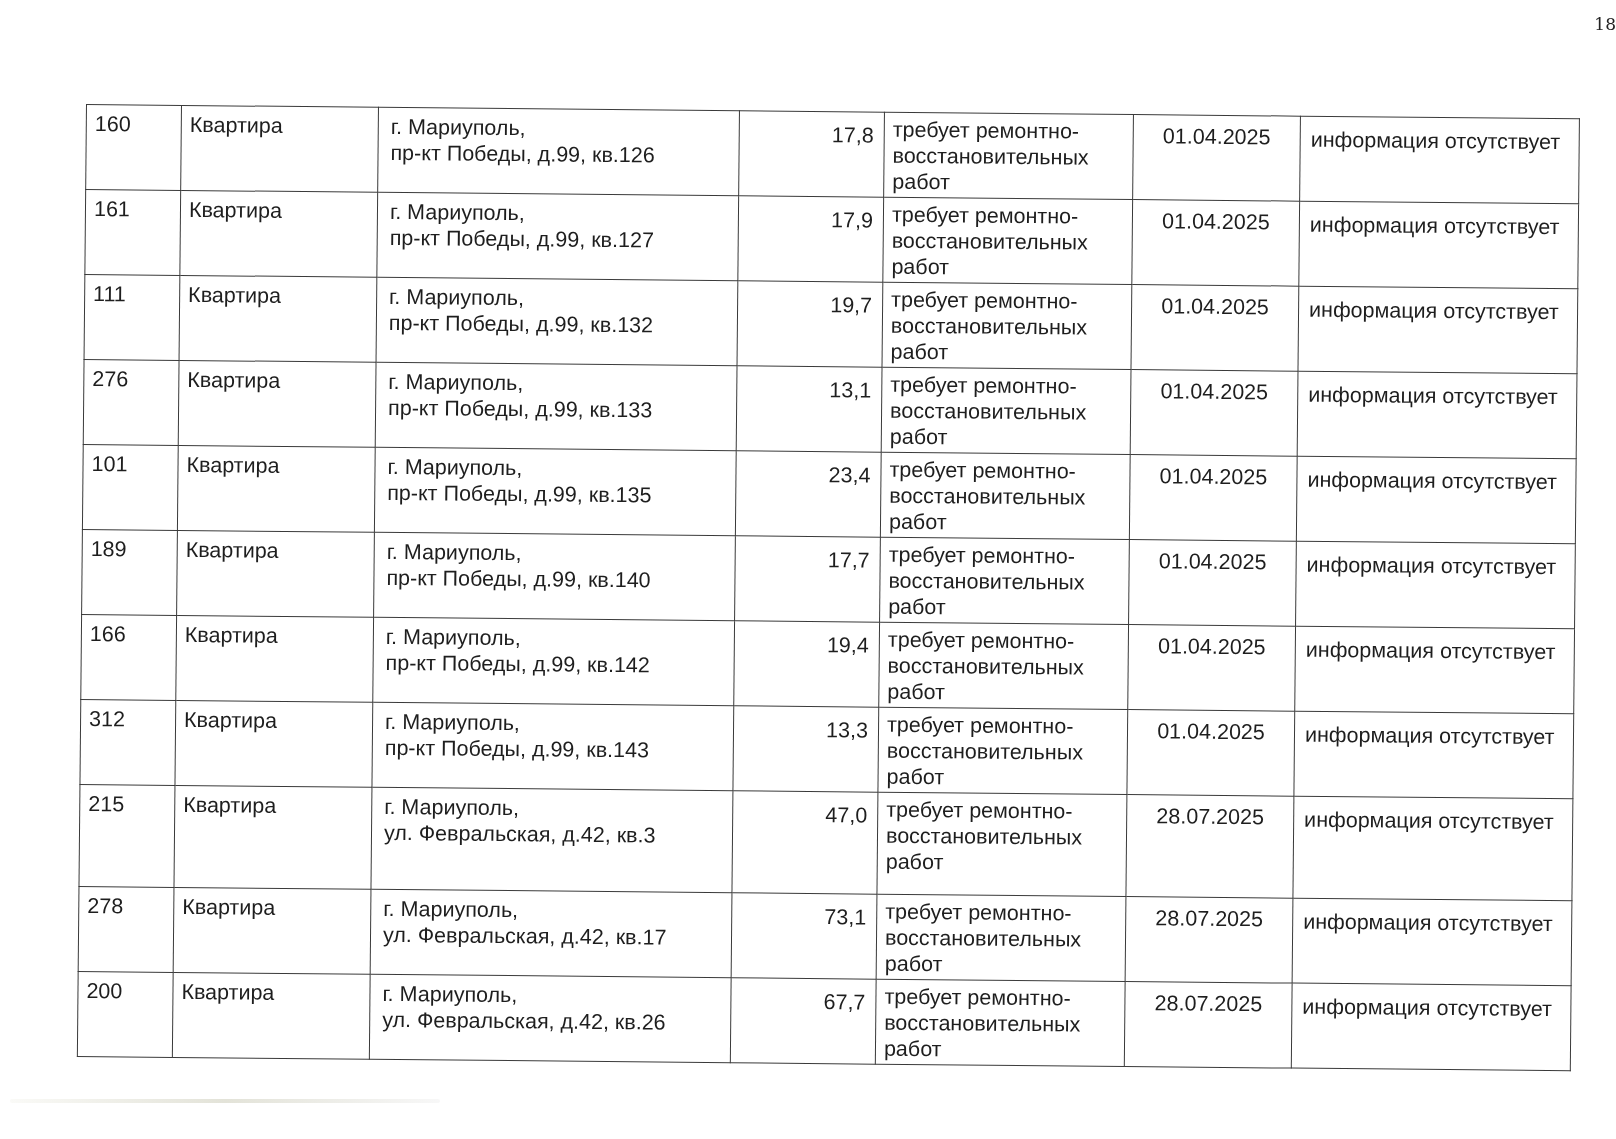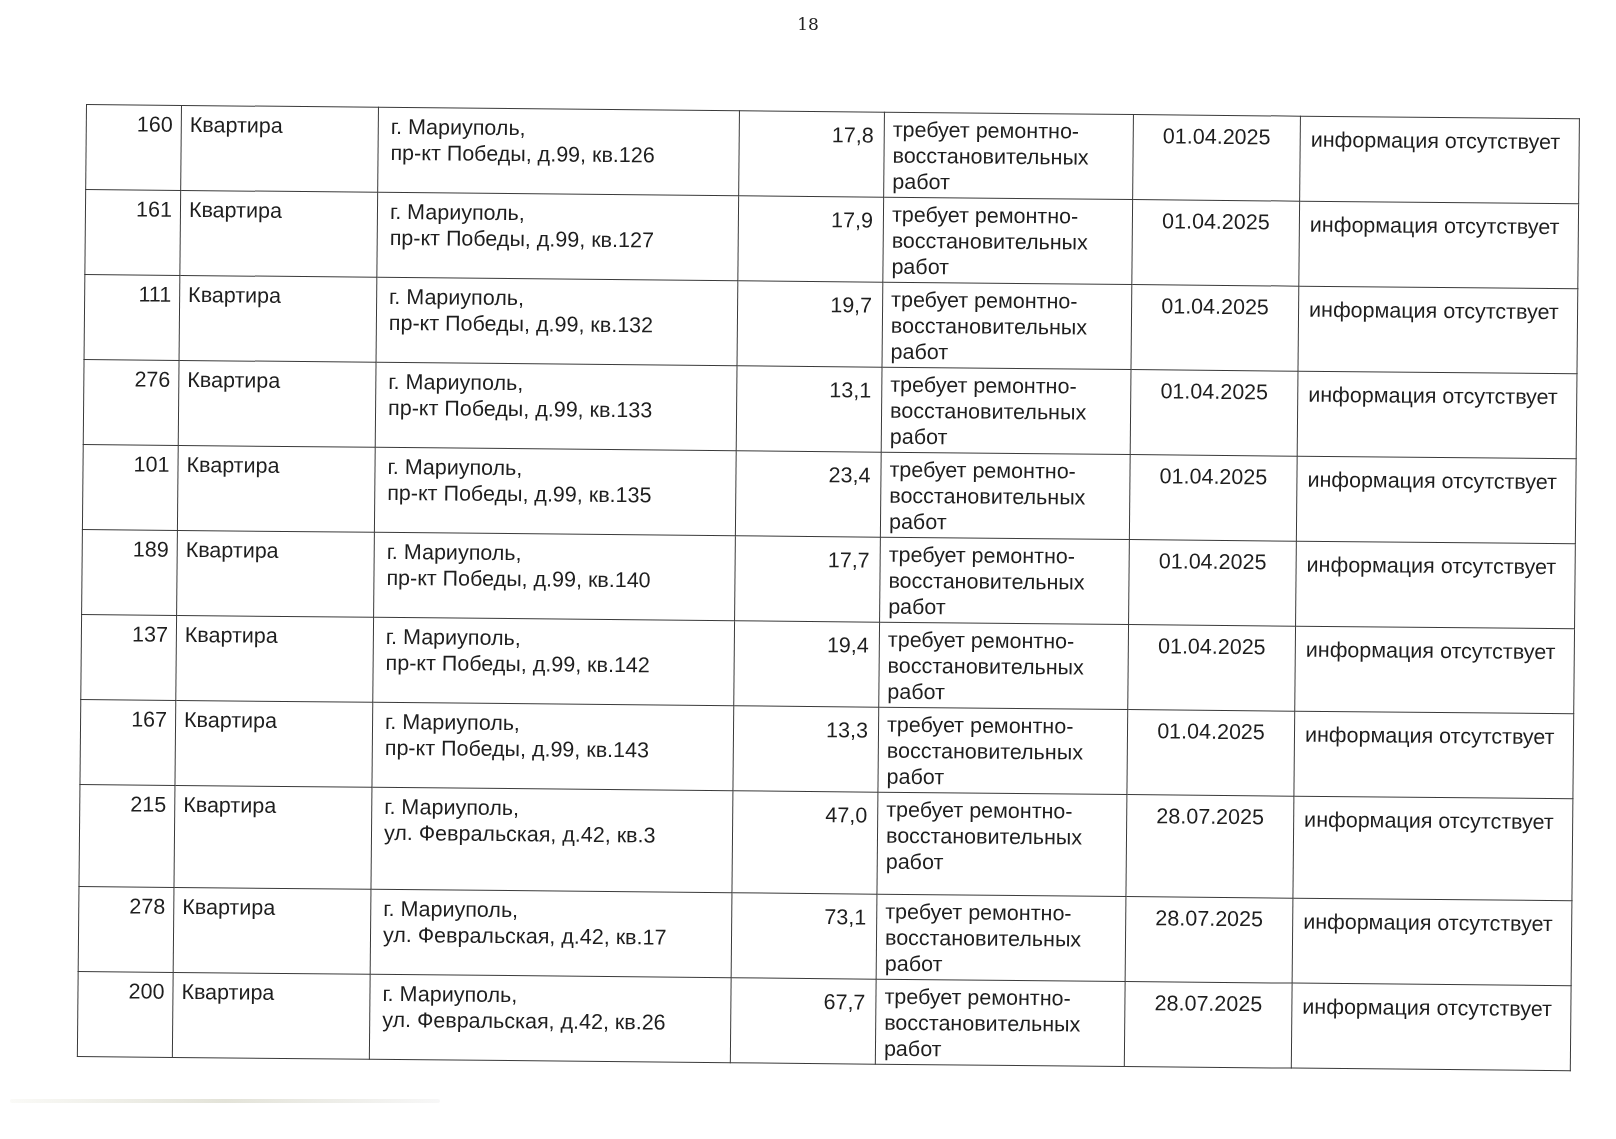--- a/index.html
+++ b/index.html
@@ -13,21 +13,21 @@
     position: relative;
     overflow: hidden;
     font-family: "Liberation Sans", sans-serif;
     color: #1a1a1a;
   }
   .page-number {
     position: absolute;
     top: 14px;
     left: 0;
     width: 1616px;
-    text-align: center;
+    text-align: right;
     font-family: "DejaVu Serif", serif;
     font-size: 17px;
     color: #222;
   }
   .doc-table {
     position: absolute;
     left: 86px;
     top: 104px;
     width: 1445px;
     border-collapse: collapse;
@@ -36,21 +36,21 @@
     transform-origin: 0 0;
   }
   .doc-table td {
     border: 1.4px solid #3a3a3a;
     vertical-align: top;
     font-size: 21.5px;
     line-height: 26px;
     padding: 6px 8px 0 8px;
     color: #1e1e1e;
   }
-  .col-num { width: 78px; text-align: right; padding-right: 8px !important; margin-left: 24px; }
+  .col-num { width: 78px; text-align: left; padding-right: 8px !important; margin-left: 24px; }
   .col-type { width: 180px; }
   .col-addr { width: 340px; padding-left: 12px !important; }
   .col-area { width: 126px; text-align: right; padding-right: 10px !important; padding-top: 10px !important; }
   .col-cond { width: 232px; padding-top: 4px !important; }
   .col-date { width: 150px; text-align: center; padding-top: 8px !important; }
   .col-info { width: 260px; padding-top: 10px !important; padding-left: 10px !important; }
   .row-std td { height: 74px; }
   .row-tall td { height: 91px; }
   .addr-line { display: block; }
   .scan-smudge {
@@ -136,33 +136,33 @@
       <td class="col-addr">
           <span class="addr-line">г. Мариуполь,</span>
           <span class="addr-line">пр-кт Победы, д.99, кв.140</span>
         </td>
       <td class="col-area">17,7</td>
       <td class="col-cond">требует ремонтно-восстановительных работ</td>
       <td class="col-date">01.04.2025</td>
       <td class="col-info">информация отсутствует</td>
     </tr>
     <tr class="row-std">
-      <td class="col-num">137</td>
+      <td class="col-num">166</td>
       <td class="col-type">Квартира</td>
       <td class="col-addr">
           <span class="addr-line">г. Мариуполь,</span>
           <span class="addr-line">пр-кт Победы, д.99, кв.142</span>
         </td>
       <td class="col-area">19,4</td>
       <td class="col-cond">требует ремонтно-восстановительных работ</td>
       <td class="col-date">01.04.2025</td>
       <td class="col-info">информация отсутствует</td>
     </tr>
     <tr class="row-std">
-      <td class="col-num">167</td>
+      <td class="col-num">312</td>
       <td class="col-type">Квартира</td>
       <td class="col-addr">
           <span class="addr-line">г. Мариуполь,</span>
           <span class="addr-line">пр-кт Победы, д.99, кв.143</span>
         </td>
       <td class="col-area">13,3</td>
       <td class="col-cond">требует ремонтно-восстановительных работ</td>
       <td class="col-date">01.04.2025</td>
       <td class="col-info">информация отсутствует</td>
     </tr>

